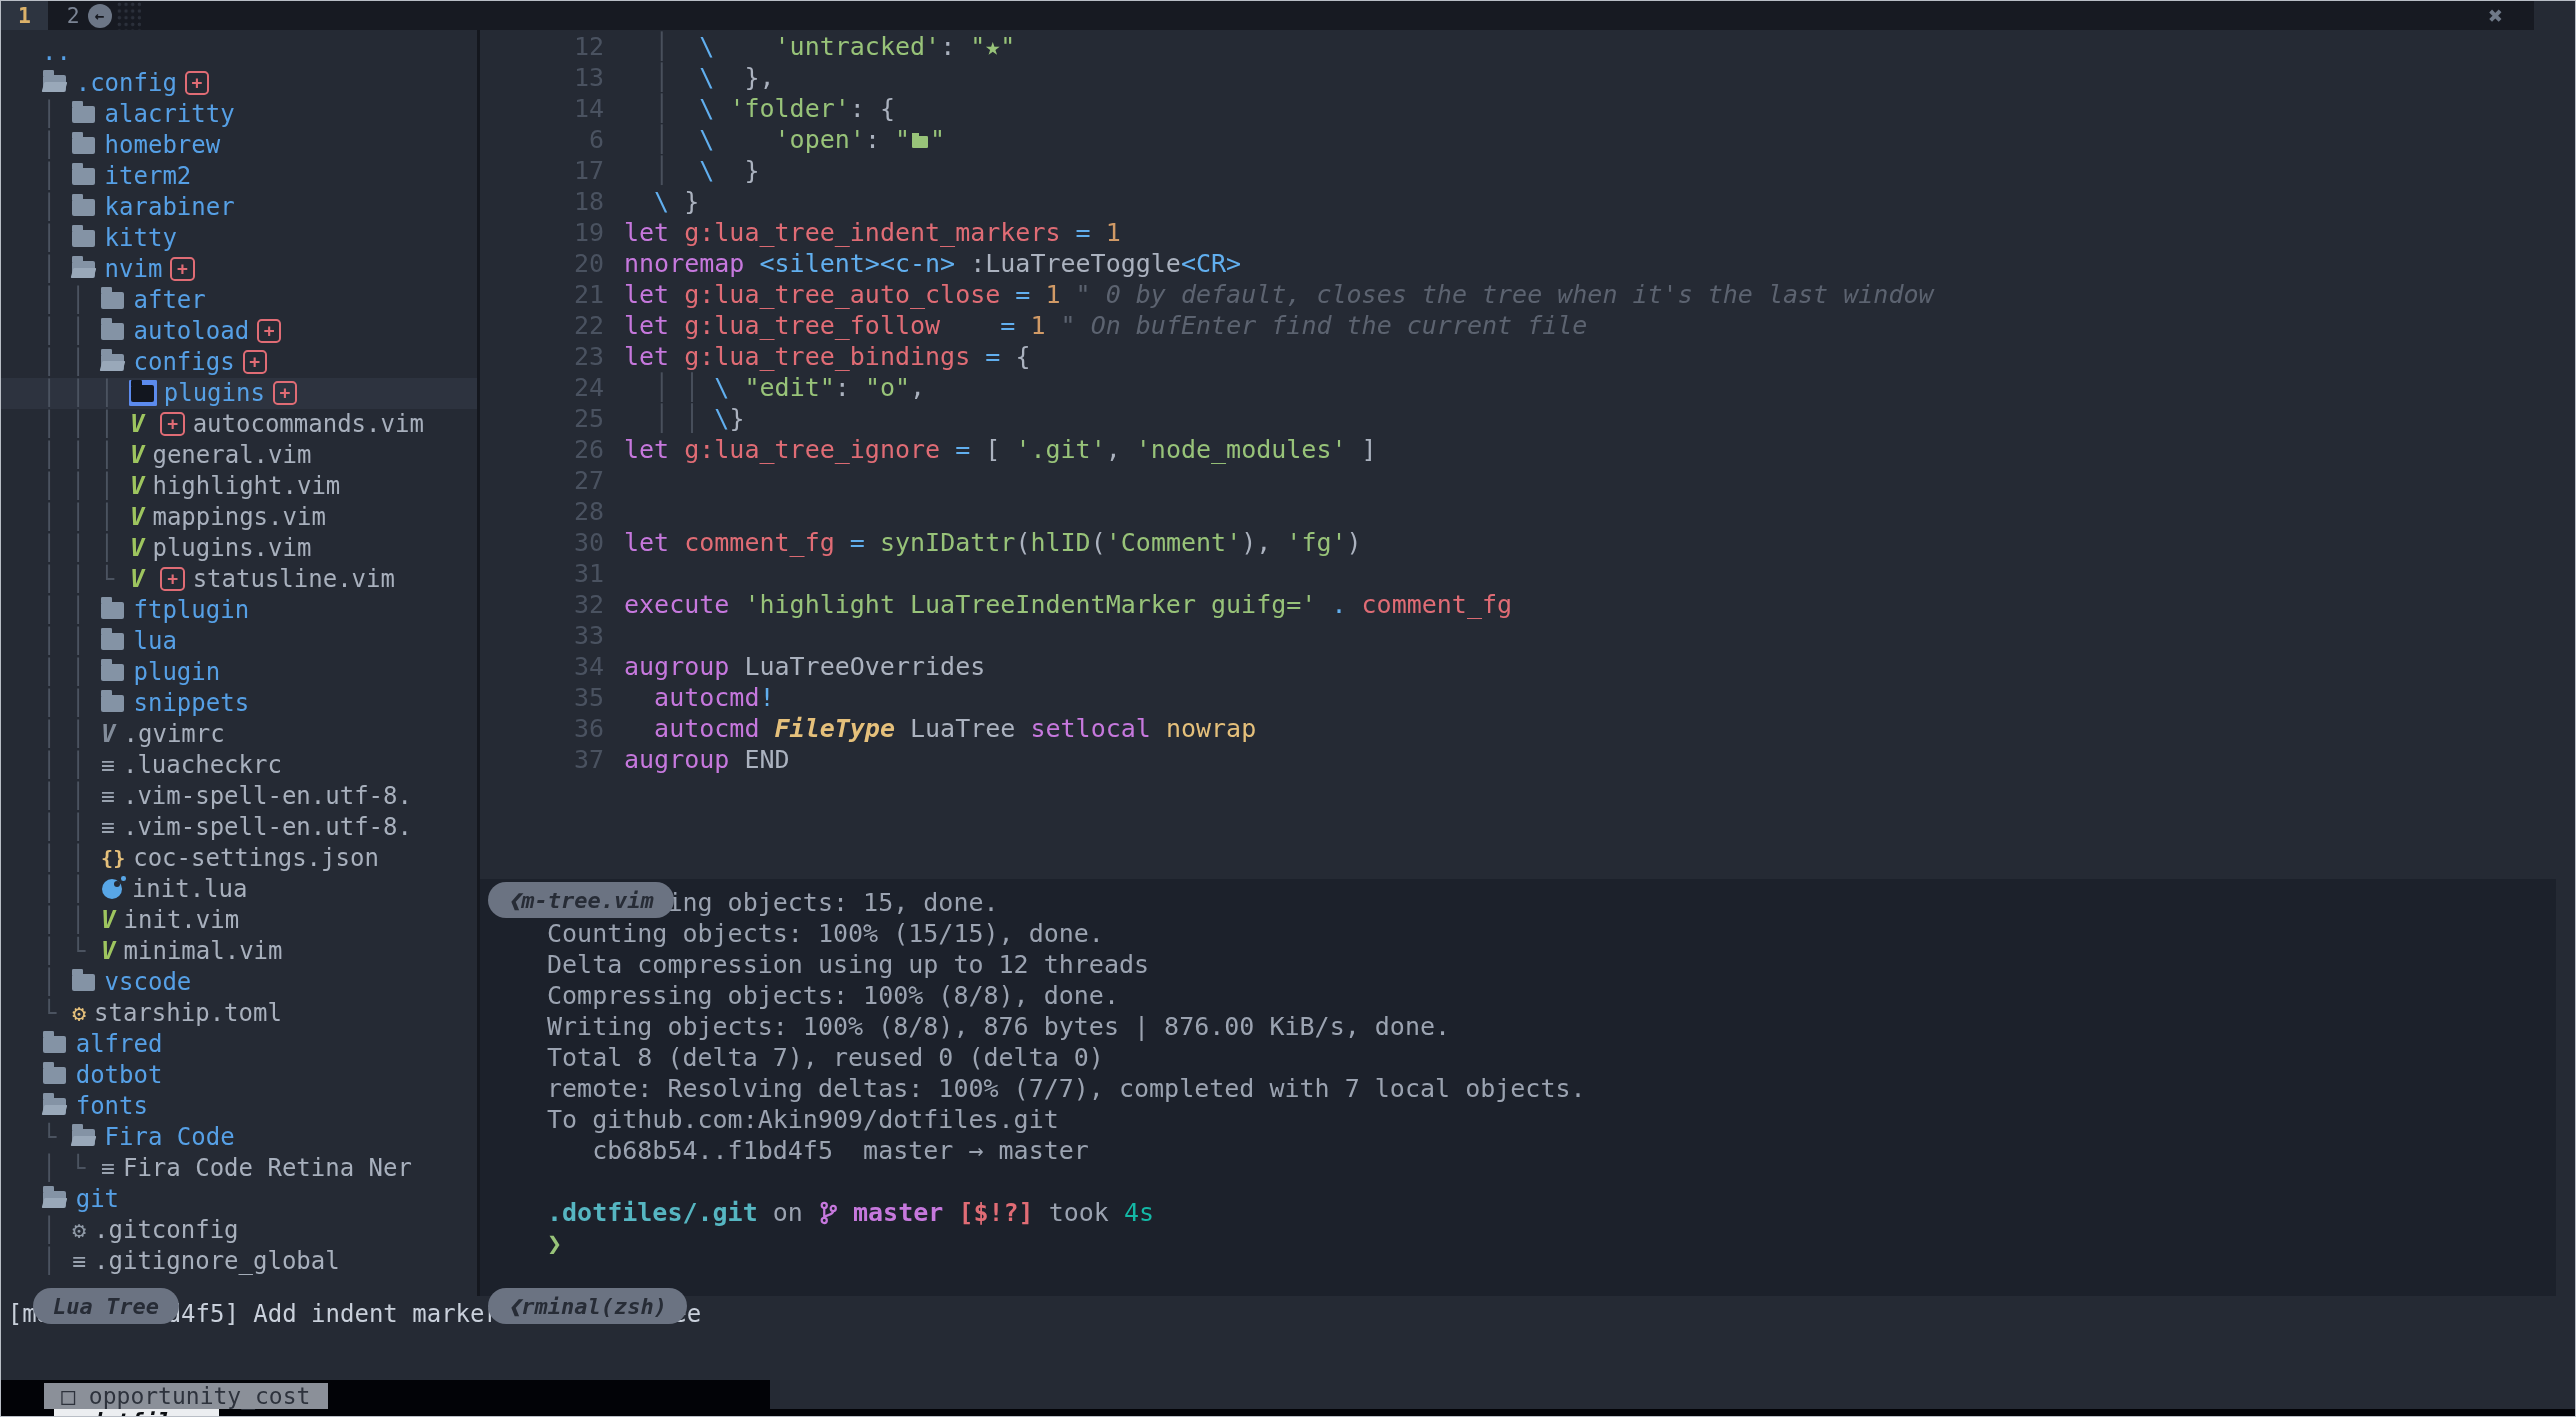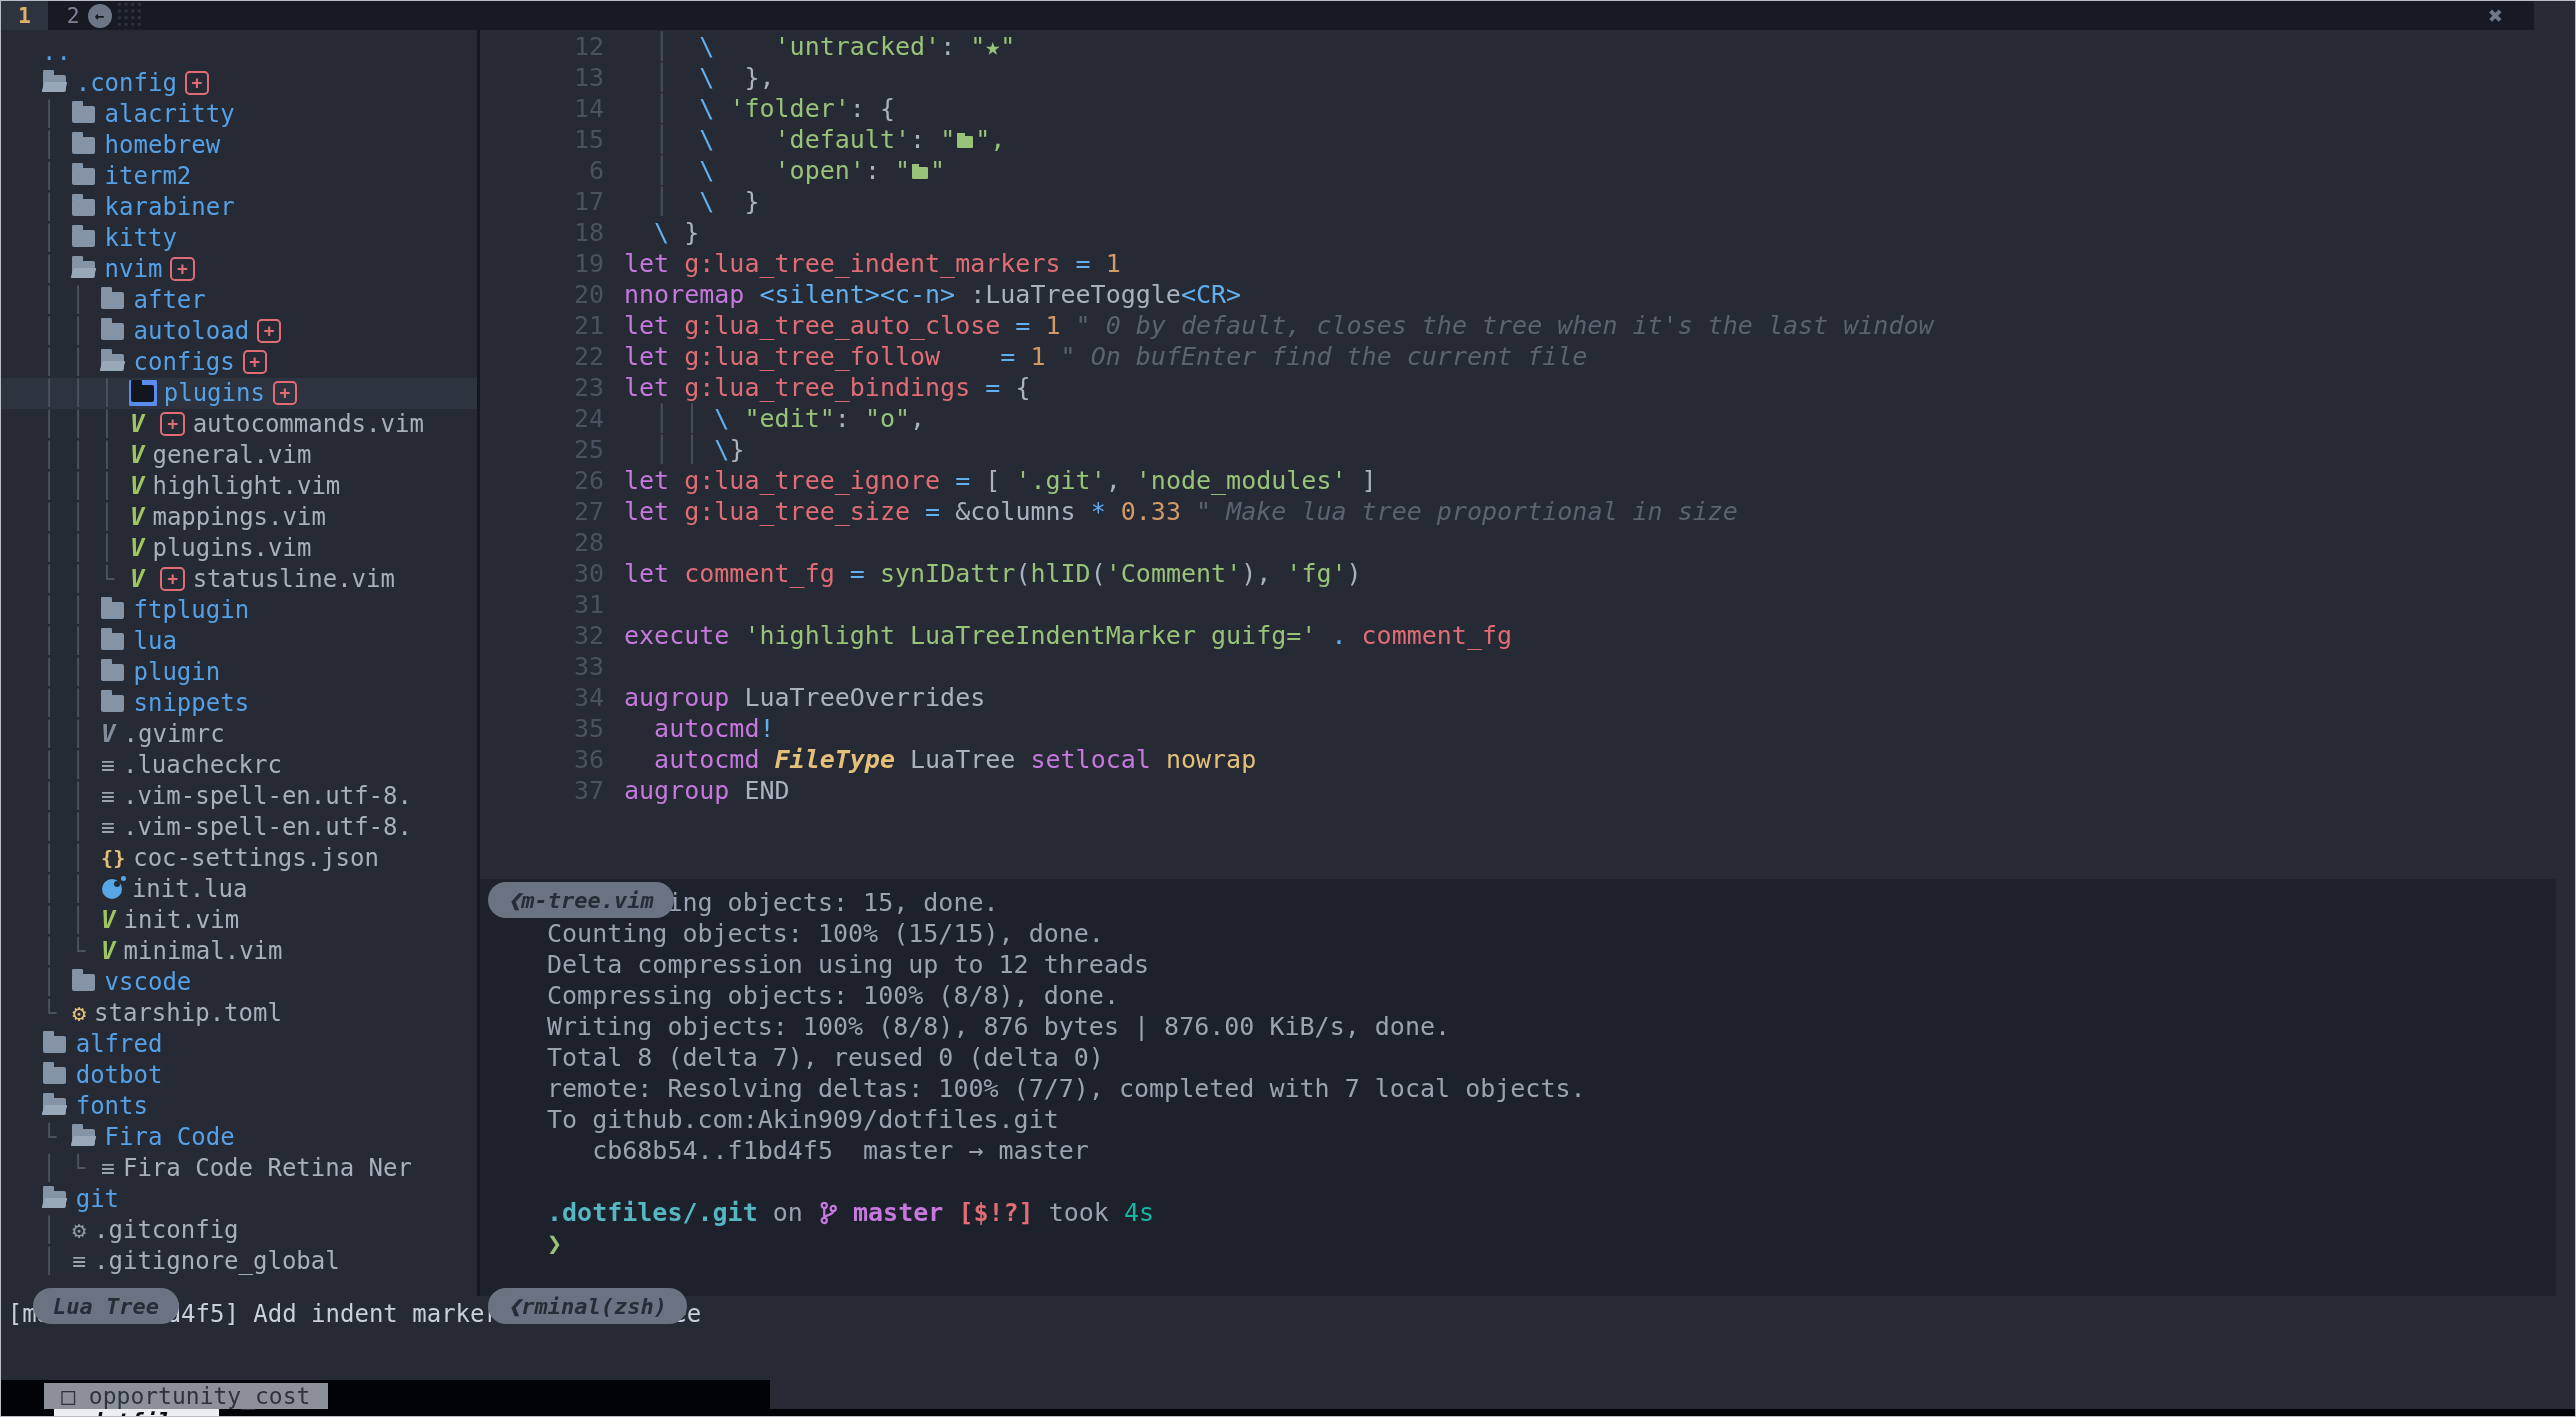--- a/index.html
+++ b/index.html
@@ -200,24 +200,20 @@
       </div>
       <div class="crow">
         <span class="ln">13</span>
         <span class="lc"><span class="c-t">  </span><span class="c-gd">│</span><span class="c-t">  </span><span class="c-bl">\</span><span class="c-t">  },</span></span>
       </div>
       <div class="crow">
         <span class="ln">14</span>
         <span class="lc"><span class="c-t">  </span><span class="c-gd">│</span><span class="c-t">  </span><span class="c-bl">\</span><span class="c-t"> </span><span class="c-gr">'folder'</span><span class="c-t">: {</span></span>
       </div>
       <div class="crow">
-        <span class="ln">15</span>
-        <span class="lc"><span class="c-t">  </span><span class="c-gd">│</span><span class="c-t">  </span><span class="c-bl">\</span><span class="c-t">    </span><span class="c-gr">'default'</span><span class="c-t">: </span><span class="c-gr">"</span><span class="minifold"></span><span class="c-gr">",</span></span>
-      </div>
-      <div class="crow">
         <span class="ln">6</span>
         <span class="lc"><span class="c-t">  </span><span class="c-gd">│</span><span class="c-t">  </span><span class="c-bl">\</span><span class="c-t">    </span><span class="c-gr">'open'</span><span class="c-t">: </span><span class="c-gr">"</span><span class="minifold"></span><span class="c-gr">"</span></span>
       </div>
       <div class="crow">
         <span class="ln">17</span>
         <span class="lc"><span class="c-t">  </span><span class="c-gd">│</span><span class="c-t">  </span><span class="c-bl">\</span><span class="c-t">  }</span></span>
       </div>
       <div class="crow">
         <span class="ln">18</span>
         <span class="lc"><span class="c-t">  </span><span class="c-bl">\</span><span class="c-t"> }</span></span>
@@ -249,21 +245,20 @@
       <div class="crow">
         <span class="ln">25</span>
         <span class="lc"><span class="c-t">  </span><span class="c-gd">│</span><span class="c-t"> </span><span class="c-gd">│</span><span class="c-t"> </span><span class="c-bl">\</span><span class="c-t">}</span></span>
       </div>
       <div class="crow">
         <span class="ln">26</span>
         <span class="lc"><span class="c-mg">let</span><span class="c-t"> </span><span class="c-rd">g:lua_tree_ignore</span><span class="c-t"> </span><span class="c-bl">=</span><span class="c-t"> [ </span><span class="c-gr">'.git'</span><span class="c-t">, </span><span class="c-gr">'node_modules'</span><span class="c-t"> ]</span></span>
       </div>
       <div class="crow">
         <span class="ln">27</span>
-        <span class="lc"><span class="c-mg">let</span><span class="c-t"> </span><span class="c-rd">g:lua_tree_size</span><span class="c-t"> </span><span class="c-bl">=</span><span class="c-t"> &amp;columns </span><span class="c-bl">*</span><span class="c-t"> </span><span class="c-or">0.33</span><span class="c-t"> </span><span class="c-cm">" Make lua tree proportional in size</span></span>
       </div>
       <div class="crow">
         <span class="ln">28</span>
         <span class="lc"></span>
       </div>
       <div class="crow">
         <span class="ln">30</span>
         <span class="lc"><span class="c-mg">let</span><span class="c-t"> </span><span class="c-rd">comment_fg</span><span class="c-t"> </span><span class="c-bl">=</span><span class="c-t"> </span><span class="c-gr">synIDattr</span><span class="c-t">(</span><span class="c-gr">hlID</span><span class="c-t">(</span><span class="c-gr">'Comment'</span><span class="c-t">), </span><span class="c-gr">'fg'</span><span class="c-t">)</span></span>
       </div>
       <div class="crow">

